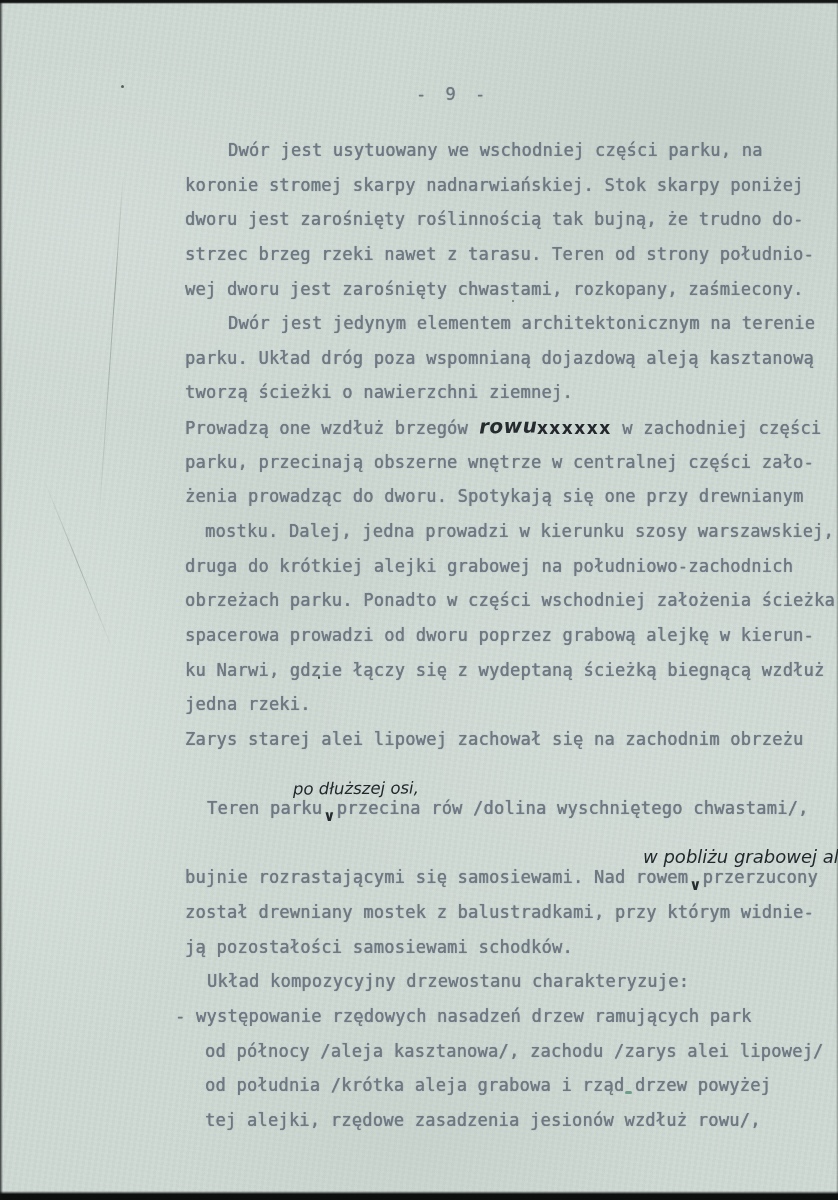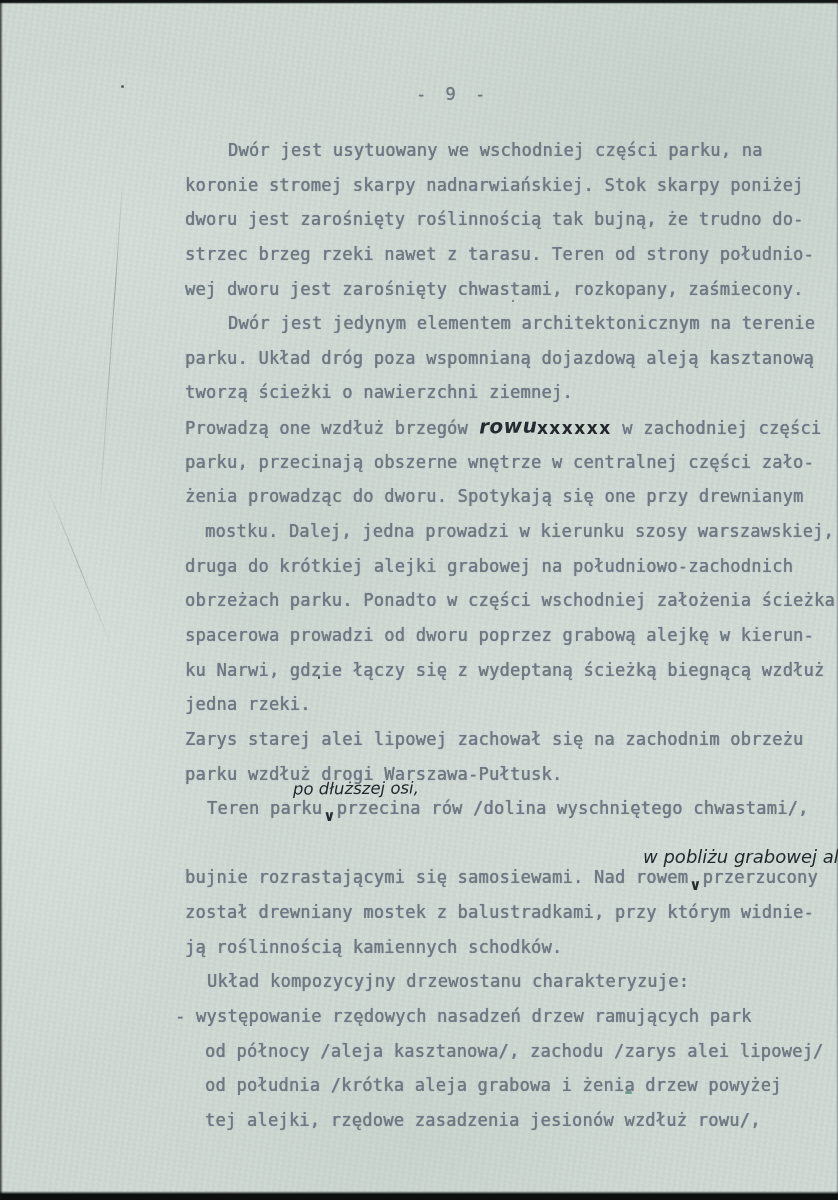--- a/index.html
+++ b/index.html
@@ -104,27 +104,26 @@
       <div class="line" style="left: 185px; top: 416.12px;"><span class="seg-t">Prowadzą one wzdłuż brzegów </span><span class="seg-h">rowu</span><span class="seg-x">xxxxxx</span><span class="seg-t"> w zachodniej części</span></div>
       <div class="line" style="left: 185px; top: 450.76px;"><span class="seg-t">parku, przecinają obszerne wnętrze w centralnej części zało-</span></div>
       <div class="line" style="left: 185px; top: 485.4px;"><span class="seg-t">żenia prowadząc do dworu. Spotykają się one przy drewnianym</span></div>
       <div class="line" style="left: 185px; top: 520.04px; padding-left: 20px;"><span class="seg-t">mostku. Dalej, jedna prowadzi w kierunku szosy warszawskiej,</span></div>
       <div class="line" style="left: 185px; top: 554.68px;"><span class="seg-t">druga do krótkiej alejki grabowej na południowo-zachodnich</span></div>
       <div class="line" style="left: 185px; top: 589.32px;"><span class="seg-t">obrzeżach parku. Ponadto w części wschodniej założenia ścieżka</span></div>
       <div class="line" style="left: 185px; top: 623.96px;"><span class="seg-t">spacerowa prowadzi od dworu poprzez grabową alejkę w kierun-</span></div>
       <div class="line" style="left: 185px; top: 658.6px;"><span class="seg-t">ku Narwi, gdzie łączy się z wydeptaną ścieżką biegnącą wzdłuż</span></div>
       <div class="line" style="left: 185px; top: 693.24px;"><span class="seg-t">jedna rzeki.</span></div>
       <div class="line" style="left: 185px; top: 727.88px;"><span class="seg-t">Zarys starej alei lipowej zachował się na zachodnim obrzeżu</span></div>
-      <div class="line" style="left: 185px; top: 762.52px;"><span class="seg-t">parku wzdłuż drogi Warszawa-Pułtusk.</span></div>
       <div class="line" style="left: 207px; top: 797.16px;"><span class="seg-t">Teren parku</span><span class="seg-c">∨</span><span class="seg-t">przecina rów /dolina wyschniętego chwastami/,</span></div>
       <div class="line" style="left: 185px; top: 866.44px;"><span class="seg-t">bujnie rozrastającymi się samosiewami. Nad rowem</span><span class="seg-c">∨</span><span class="seg-t">przerzucony</span></div>
       <div class="line" style="left: 185px; top: 901.08px;"><span class="seg-t">został drewniany mostek z balustradkami, przy którym widnie-</span></div>
-      <div class="line" style="left: 185px; top: 935.72px;"><span class="seg-t">ją roślinnością kamiennych schodków.</span></div>
+      <div class="line" style="left: 185px; top: 935.72px;"><span class="seg-t">ją pozostałości samosiewami schodków.</span></div>
       <div class="line" style="left: 207px; top: 970.36px;"><span class="seg-t">Układ kompozycyjny drzewostanu charakteryzuje:</span></div>
       <div class="line" style="left: 175px; top: 1005px;"><span class="seg-t">- występowanie rzędowych nasadzeń drzew ramujących park</span></div>
       <div class="line" style="left: 205px; top: 1039.64px;"><span class="seg-t">od północy /aleja kasztanowa/, zachodu /zarys alei lipowej/</span></div>
-      <div class="line" style="left: 205px; top: 1074.28px;"><span class="seg-t">od południa /krótka aleja grabowa i żenia drzew powyżej</span></div>
+      <div class="line" style="left: 205px; top: 1074.28px;"><span class="seg-t">od południa /krótka aleja grabowa i rząd drzew powyżej</span></div>
       <div class="line" style="left: 205px; top: 1108.92px;"><span class="seg-t">tej alejki, rzędowe zasadzenia jesionów wzdłuż rowu/,</span></div>
     </div>
 
   <div class="annot annot-1">po dłuższej osi,</div>
   <div class="annot annot-2">w pobliżu grabowej alejki</div>
 </div>
 
 </body></html>

